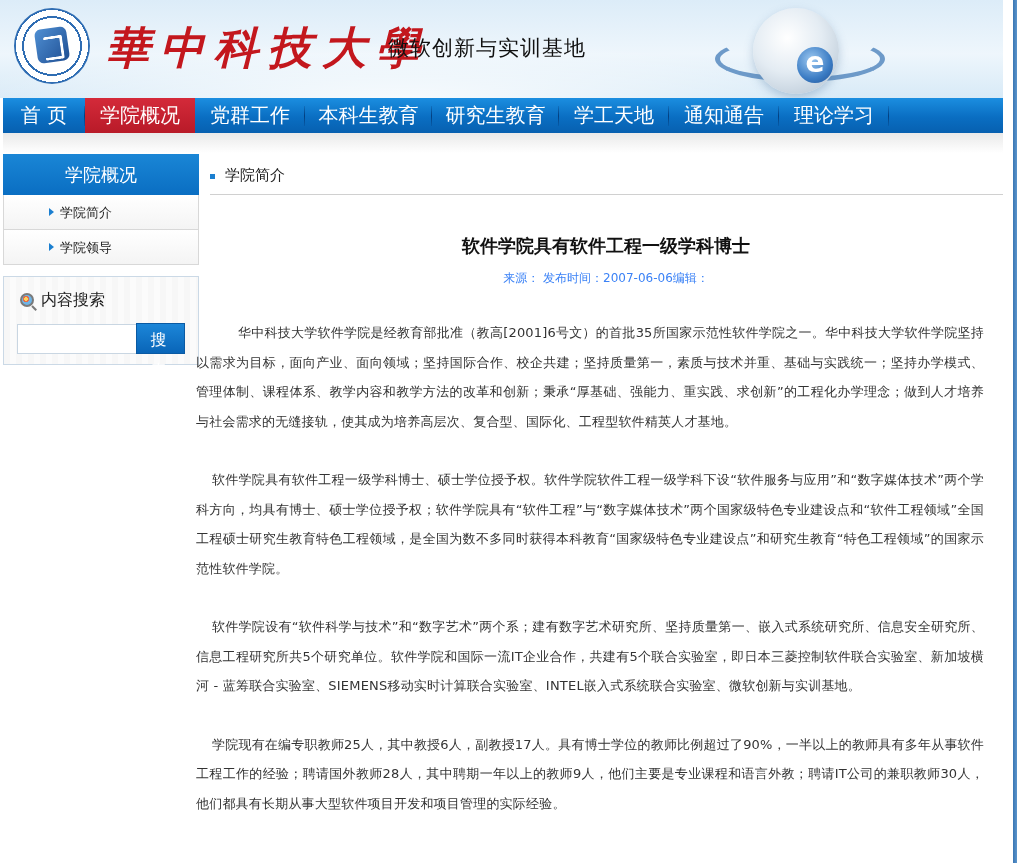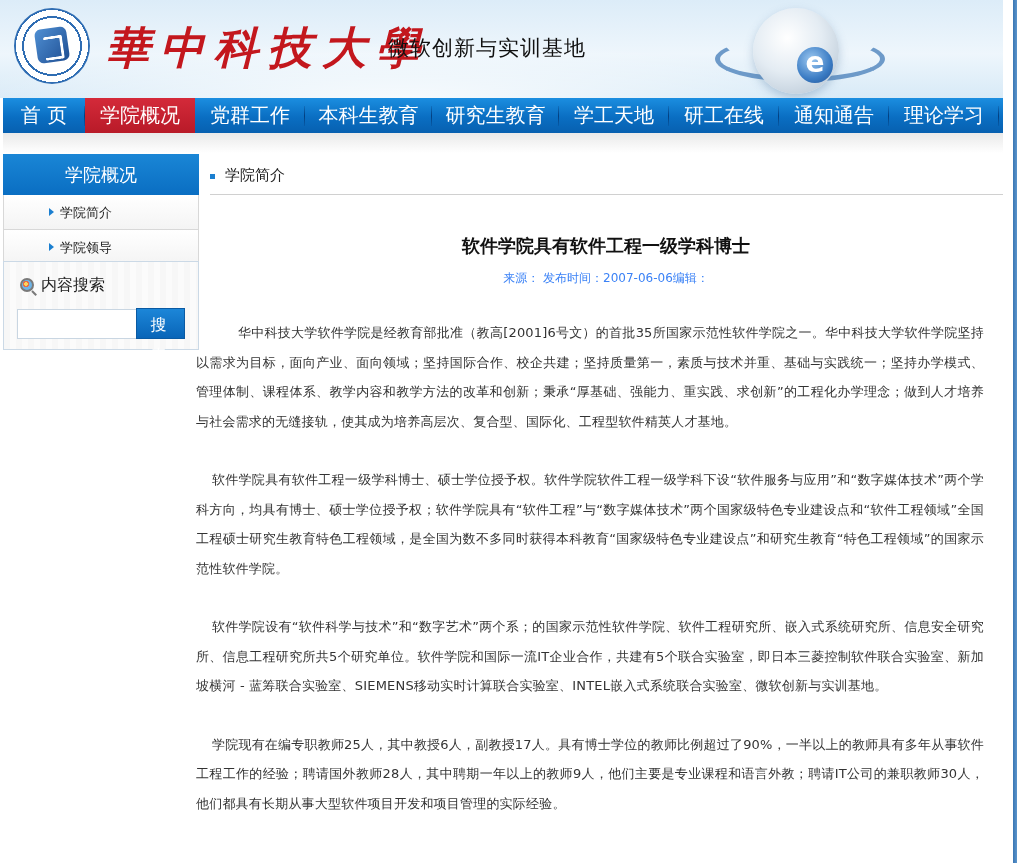--- a/index.html
+++ b/index.html
@@ -92,21 +92,21 @@
     height: 35px; line-height: 35px; background: linear-gradient(180deg, #ffffff, #f4f4f4);
     border: 1px solid #d8d8d8; border-top: none; font-size: 13px; color: #222;
     padding-left: 42px; position: relative; box-sizing: border-box; cursor: pointer;
   }
   .side-item .tri {
     position: absolute; left: 45px; top: 13px; width: 0; height: 0;
     border-left: 5px solid #1b7fd0; border-top: 4px solid transparent; border-bottom: 4px solid transparent;
   }
   .side-item .lbl { margin-left: 14px; }
   .search-box {
-    position: absolute; left: 3px; top: 261px; width: 196px; height: 89px;
+    position: absolute; left: 3px; top: 276px; width: 196px; height: 89px;
     border: 1px solid #cbd9e6; box-sizing: border-box;
     background: repeating-linear-gradient(90deg, #f7f7f7 0 6px, #fbfbfb 6px 12px);
   }
   .search-title { position: absolute; left: 37px; top: 13px; font-size: 16px; color: #222; }
   .search-icon {
     position: absolute; left: 16px; top: 16px; width: 10px; height: 10px; border-radius: 50%;
     border: 2px solid #7a7a7a;
     background: radial-gradient(circle at 40% 40%, #ffd45a 0 2px, #e56d4a 2px 3px, #6fb4e6 3px);
   }
   .search-icon::after {
@@ -160,21 +160,20 @@
     <div class="e-ball">e</div>
   </div>
 
   <div class="nav">
     <div class="nav-item sep" style="width:82px">首 页</div>
     <div class="nav-item active" style="width:110px">学院概况</div>
     <div class="nav-item sep" style="width:110px">党群工作</div>
     <div class="nav-item sep" style="width:127px">本科生教育</div>
     <div class="nav-item sep" style="width:127px">研究生教育</div>
     <div class="nav-item sep" style="width:110px">学工天地</div>
-    <div class="nav-item sep" style="width:110px">研工在线</div>
     <div class="nav-item sep" style="width:110px">通知通告</div>
     <div class="nav-item sep" style="width:110px">理论学习</div>
   </div>
   <div class="nav-shadow"></div>
 
   <div class="side-head">学院概况</div>
   <div class="side-list">
     <div class="side-item">
       <span class="tri"></span>
       <span class="lbl">学院简介</span>
@@ -195,18 +194,18 @@
   <div class="crumb-bullet"></div>
   <div class="crumb">学院简介</div>
   <div class="crumb-line"></div>
 
   <div class="article-title">软件学院具有软件工程一级学科博士</div>
   <div class="article-meta">来源： 发布时间：2007-06-06编辑：</div>
 
   <div class="article-body">
     <p class="para i2">华中科技大学软件学院是经教育部批准（教高[2001]6号文）的首批35所国家示范性软件学院之一。华中科技大学软件学院坚持以需求为目标，面向产业、面向领域；坚持国际合作、校企共建；坚持质量第一，素质与技术并重、基础与实践统一；坚持办学模式、管理体制、课程体系、教学内容和教学方法的改革和创新；秉承“厚基础、强能力、重实践、求创新”的工程化办学理念；做到人才培养与社会需求的无缝接轨，使其成为培养高层次、复合型、国际化、工程型软件精英人才基地。</p>
     <p class="para i1">软件学院具有软件工程一级学科博士、硕士学位授予权。软件学院软件工程一级学科下设“软件服务与应用”和“数字媒体技术”两个学科方向，均具有博士、硕士学位授予权；软件学院具有“软件工程”与“数字媒体技术”两个国家级特色专业建设点和“软件工程领域”全国工程硕士研究生教育特色工程领域，是全国为数不多同时获得本科教育“国家级特色专业建设点”和研究生教育“特色工程领域”的国家示范性软件学院。</p>
-    <p class="para i1">软件学院设有“软件科学与技术”和“数字艺术”两个系；的国家示范性软件学院、软件工程研究所、嵌入式系统研究所、信息安全研究所、信息工程研究所共5个研究单位。软件学院和国际一流IT企业合作，共建有5个联合实验室，即日本三菱控制软件联合实验室、新加坡横河 - 蓝筹联合实验室、SIEMENS移动实时计算联合实验室、INTEL嵌入式系统联合实验室、微软创新与实训基地。</p>
+    <p class="para i1">软件学院设有“软件科学与技术”和“数字艺术”两个系；建有数字艺术研究所、坚持质量第一、嵌入式系统研究所、信息安全研究所、信息工程研究所共5个研究单位。软件学院和国际一流IT企业合作，共建有5个联合实验室，即日本三菱控制软件联合实验室、新加坡横河 - 蓝筹联合实验室、SIEMENS移动实时计算联合实验室、INTEL嵌入式系统联合实验室、微软创新与实训基地。</p>
     <p class="para i1">学院现有在编专职教师25人，其中教授6人，副教授17人。具有博士学位的教师比例超过了90%，一半以上的教师具有多年从事软件工程工作的经验；聘请国外教师28人，其中聘期一年以上的教师9人，他们主要是专业课程和语言外教；聘请IT公司的兼职教师30人，他们都具有长期从事大型软件项目开发和项目管理的实际经验。</p>
   </div>
 </div>
 
 <div class="right-edge"></div>
 
 </body></html>

